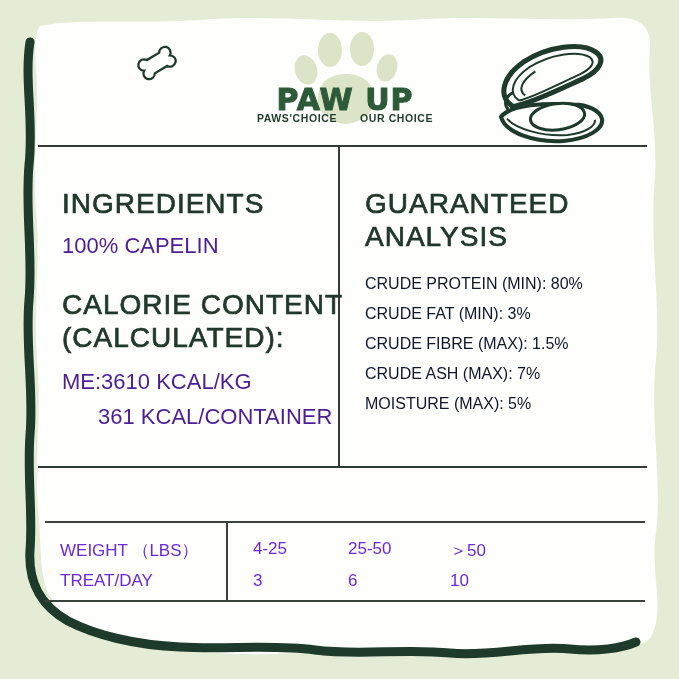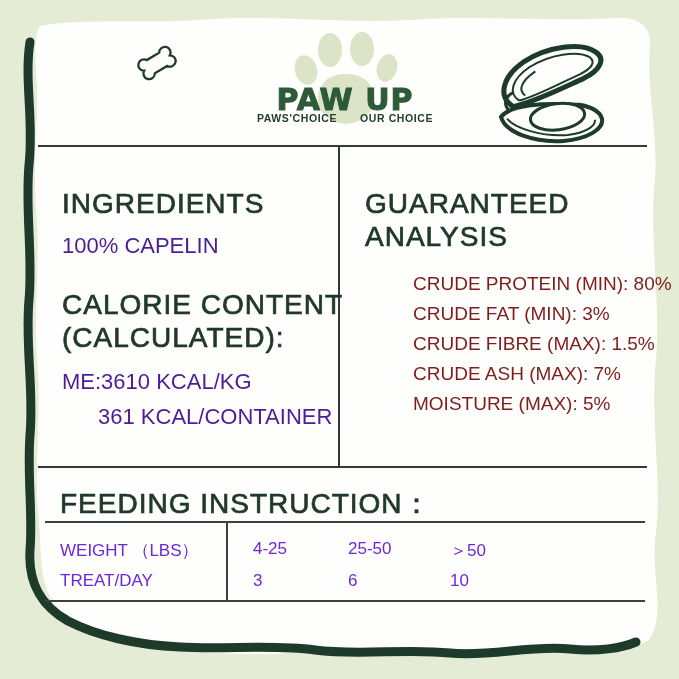--- a/index.html
+++ b/index.html
@@ -47,21 +47,21 @@
   #ingredients-heading{left:62px;top:188px;}
   #ingredients-value{left:62px;top:233px;}
   #calorie-heading-1{left:62px;top:289px;}
   #calorie-heading-2{left:62px;top:322px;}
   #calorie-me{left:62px;top:369px;}
   #calorie-container{left:98px;top:404px;}
 
   #analysis-heading-1{left:365px;top:188px;}
   #analysis-heading-2{left:365px;top:221px;}
   #analysis-rows{left:365px;top:269px;}
-  #analysis-rows .row{font-size:19px;line-height:30px;color:#7f1d1d;white-space:nowrap;margin-left:48px;}
+  #analysis-rows .row{font-size:16px;line-height:30px;color:#0f172a;white-space:nowrap;}
 
   
   #feeding-heading{left:60px;top:485px;}
   #table-line-top{left:45px;top:521px;width:600px;background:#3b423c;}
   #table-line-bottom{left:45px;top:600px;width:600px;background:#3b423c;}
   #table-vline{left:226px;top:521px;width:2px;height:79px;background:#3b423c;}
   .cell{font-size:17px;color:#6d28d9;white-space:nowrap;}
   #weight-label{left:60px;top:539px;}
   #treat-label{left:60px;top:571px;}
   .val{}
@@ -159,21 +159,20 @@
   <div class="abs content h1" id="analysis-heading-2">ANALYSIS</div>
   <div class="abs content h1" id="analysis-heading-1">GUARANTEED</div>
   <div class="abs content" id="analysis-rows">
     <div class="row">CRUDE PROTEIN (MIN): 80%</div>
     <div class="row">CRUDE FAT (MIN): 3%</div>
     <div class="row">CRUDE FIBRE (MAX): 1.5%</div>
     <div class="row">CRUDE ASH (MAX): 7%</div>
     <div class="row">MOISTURE (MAX): 5%</div>
   </div>
 
-  <div class="abs content h1" id="feeding-heading">FEEDING INSTRUCTION：</div>
 
   <div class="abs content hline" id="table-line-top"></div>
   <div class="abs content" id="table-vline"></div>
   <div class="abs content hline" id="table-line-bottom"></div>
 
   <div class="abs content cell" id="weight-label">WEIGHT （LBS）</div>
   <div class="abs content cell val" id="w-val-0">4-25</div>
   <div class="abs content cell val" id="w-val-1">25-50</div>
   <div class="abs content cell val" id="w-val-2">＞50</div>
 

